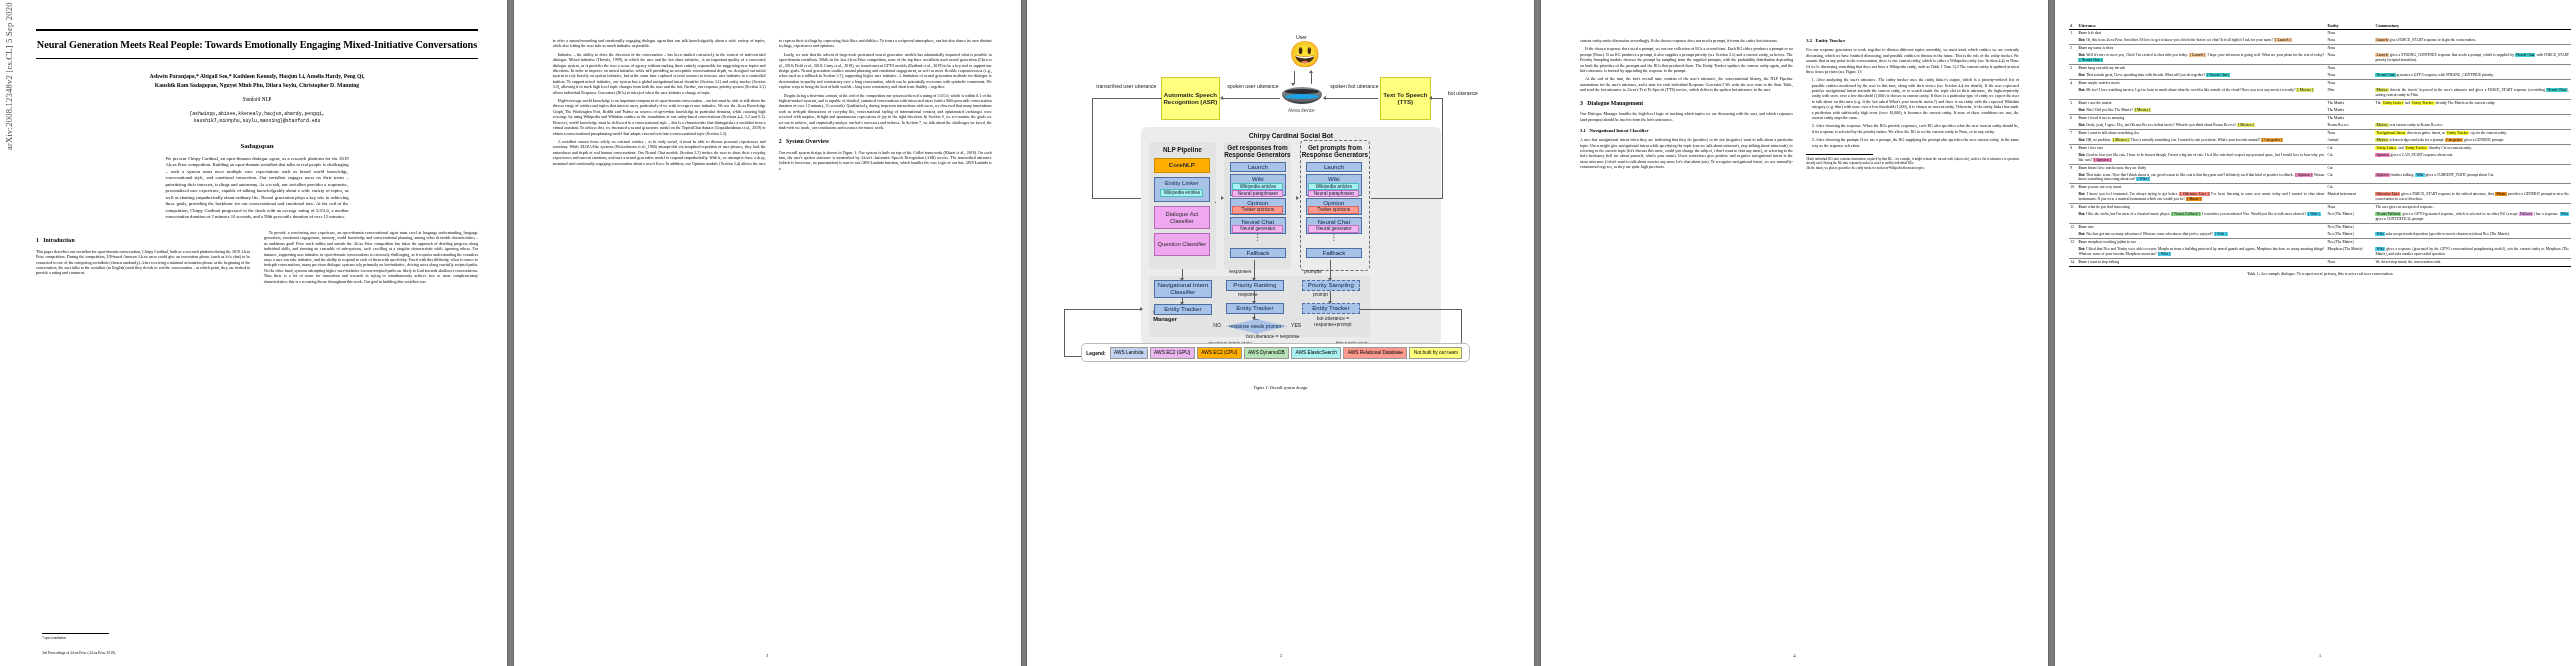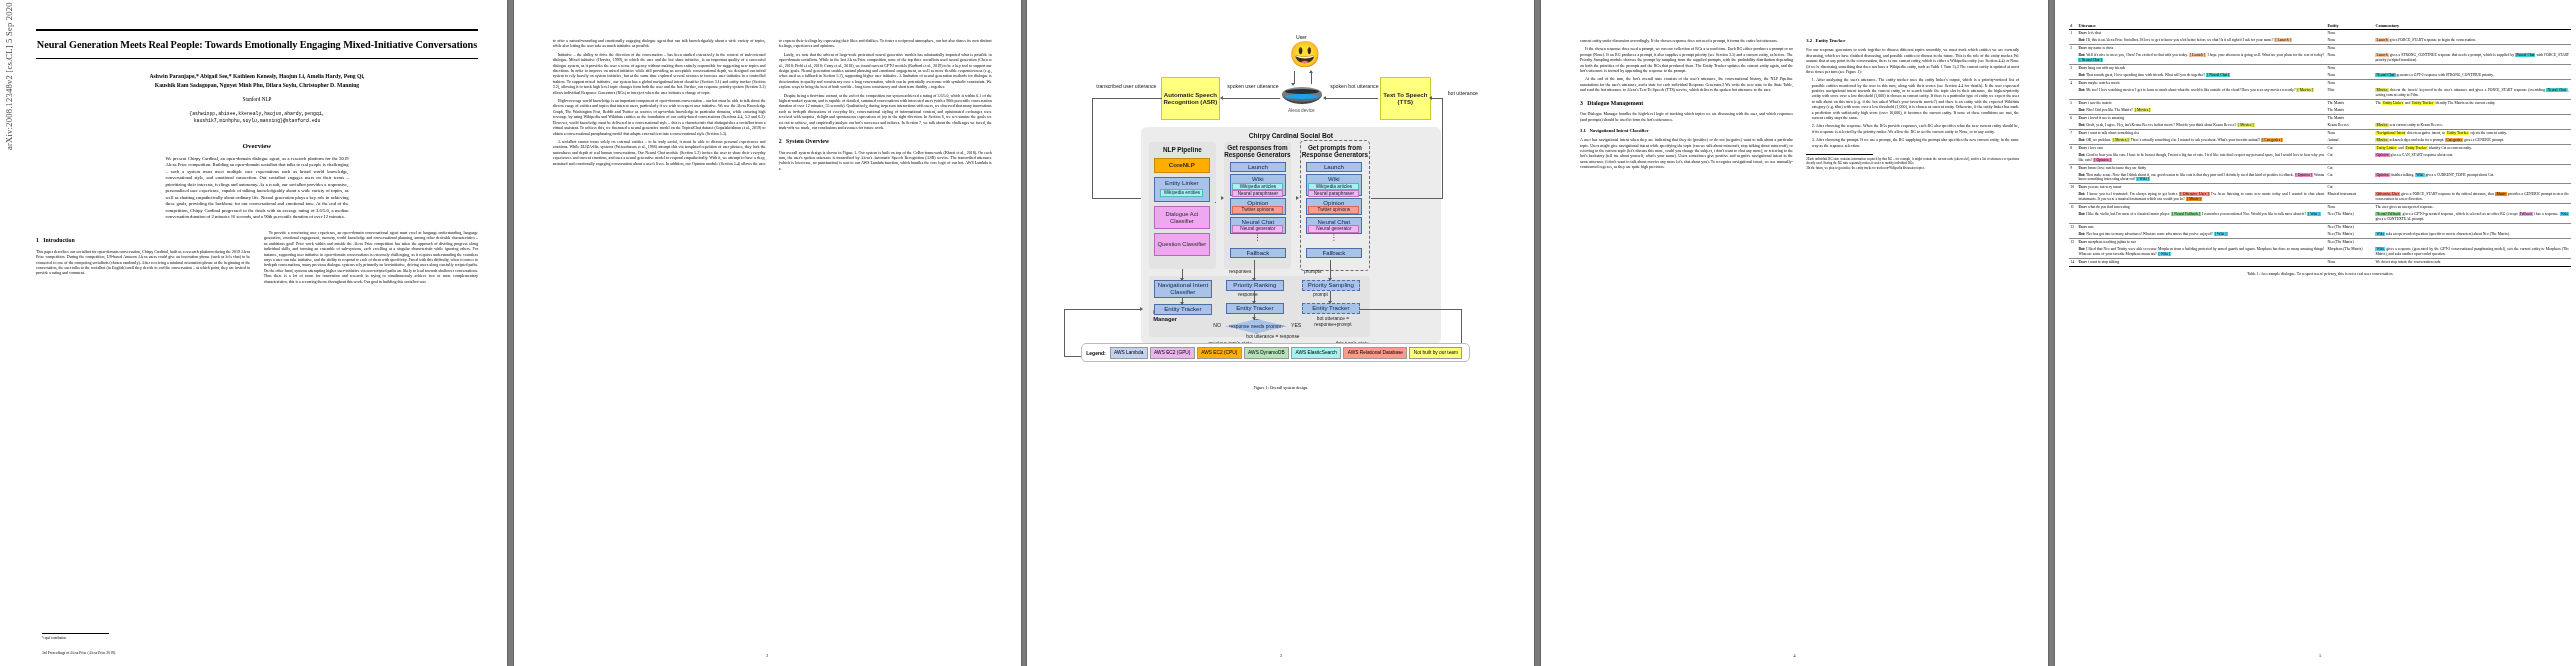--- a/index.html
+++ b/index.html
@@ -132,21 +132,21 @@
     <div class="arxiv-stamp">arXiv:2008.12348v2  [cs.CL]  5 Sep 2020</div>
     <div class="pagebody">
       <div class="rule-top"></div>
       <h1 class="title">Neural Generation Meets Real People: Towards Emotionally Engaging Mixed-Initiative Conversations</h1>
       <div class="rule-bot"></div>
       <div class="authors">Ashwin Paranjape,* Abigail See,* Kathleen Kenealy, Haojun Li, Amelia Hardy, Peng Qi,</div>
       <div class="authors" style="margin-top:1.1px">Kaushik Ram Sadagopan, Nguyet Minh Phu, Dilara Soylu, Christopher D. Manning</div>
       <div class="affil">Stanford NLP</div>
       <div class="emails">{ashwinpp,abisee,kkenealy,haojun,ahardy,pengqi,</div>
       <div class="emails" style="margin-top:0">kaushik7,minhphu,soylu,manning}@stanford.edu</div>
-      <h2 class="abs">Overview</h2>
+      <h2 class="abs">Sadagopan</h2>
       <div class="abstract">We present Chirpy Cardinal, an open-domain dialogue agent, as a research platform for the 2019 Alexa Prize competition. Building an open-domain socialbot that talks to real people is challenging – such a system must meet multiple user expectations such as broad world knowledge, conversational style, and emotional connection. Our socialbot engages users on their terms – prioritizing their interests, feelings and autonomy. As a result, our socialbot provides a responsive, personalized user experience, capable of talking knowledgeably about a wide variety of topics, as well as chatting empathetically about ordinary life. Neural generation plays a key role in achieving these goals, providing the backbone for our conversational and emotional tone. At the end of the competition, Chirpy Cardinal progressed to the finals with an average rating of 3.6/5.0, a median conversation duration of 2 minutes 16 seconds, and a 90th percentile duration of over 12 minutes.</div>
 
       <div class="cols">
         <h3 class="sec">
           <span>1</span>&nbsp;&nbsp;&nbsp;<span>Introduction</span>
         </h3>
         <p>This paper describes our socialbot for open-domain conversation, Chirpy Cardinal, built as a research platform during the 2019 Alexa Prize competition. During the competition, US-based Amazon Alexa users could give an invocation phrase (such as let's chat) to be connected to one of the competing socialbots (chosen randomly). After receiving a minimal orientation phrase at the beginning of the conversation, the user talks to the socialbot (in English) until they decide to end the conversation – at which point, they are invited to provide a rating and comment.</p>
         <p>To provide a convincing user experience, an open-domain conversational agent must excel at language understanding, language generation, emotional engagement, memory, world knowledge and conversational planning, among other desirable characteristics – an ambitious goal! Prior work within and outside the Alexa Prize competition has taken the approach of dividing progress along individual skills, and forming an ensemble of sub-systems, each excelling at a singular characteristic while ignoring others. For instance, supporting user initiative in open-domain conversations is extremely challenging, as it requires understanding the countless ways a user can take initiative, and the ability to respond to each of them with specificity. Faced with this difficulty, when it comes to in-depth conversations, many previous dialogue systems rely primarily on bot-initiative, driving users along carefully scripted paths. On the other hand, systems attempting higher user-initiative via non-scripted paths are likely to lead towards shallower conversations. Thus there is a lot of room for innovation and research in trying to simultaneously achieve two or more complementary characteristics; this is a recurring theme throughout this work. Our goal in building this socialbot was</p>
       </div>
 

